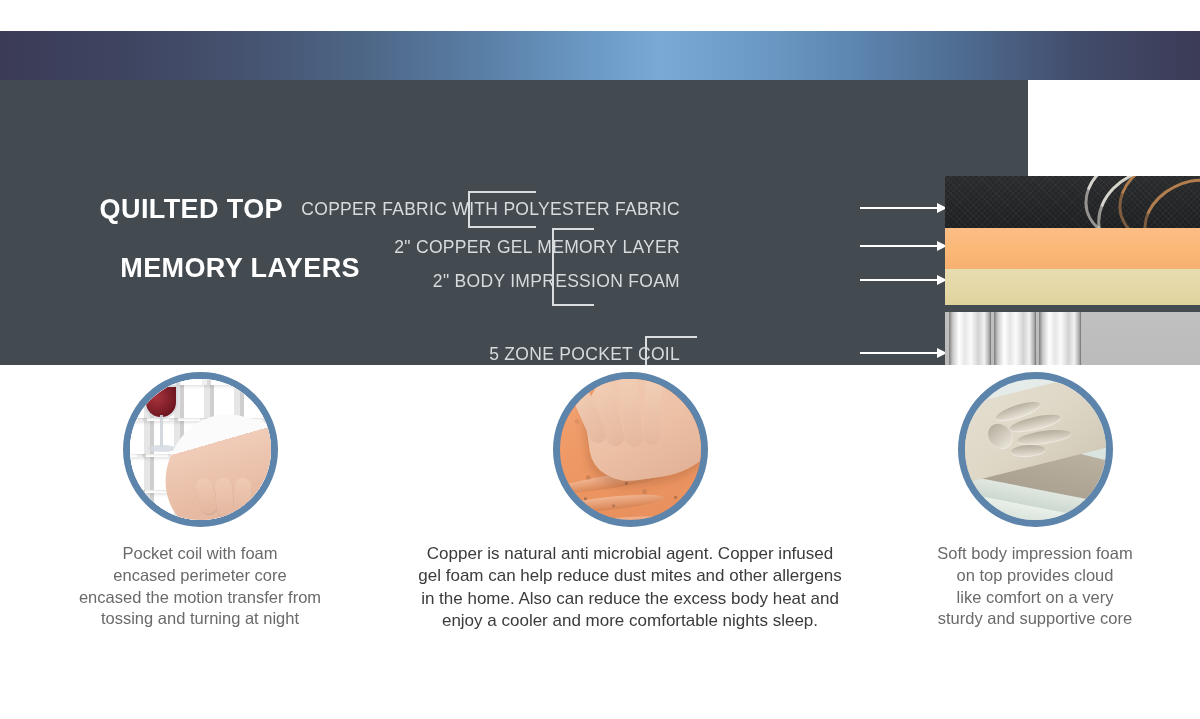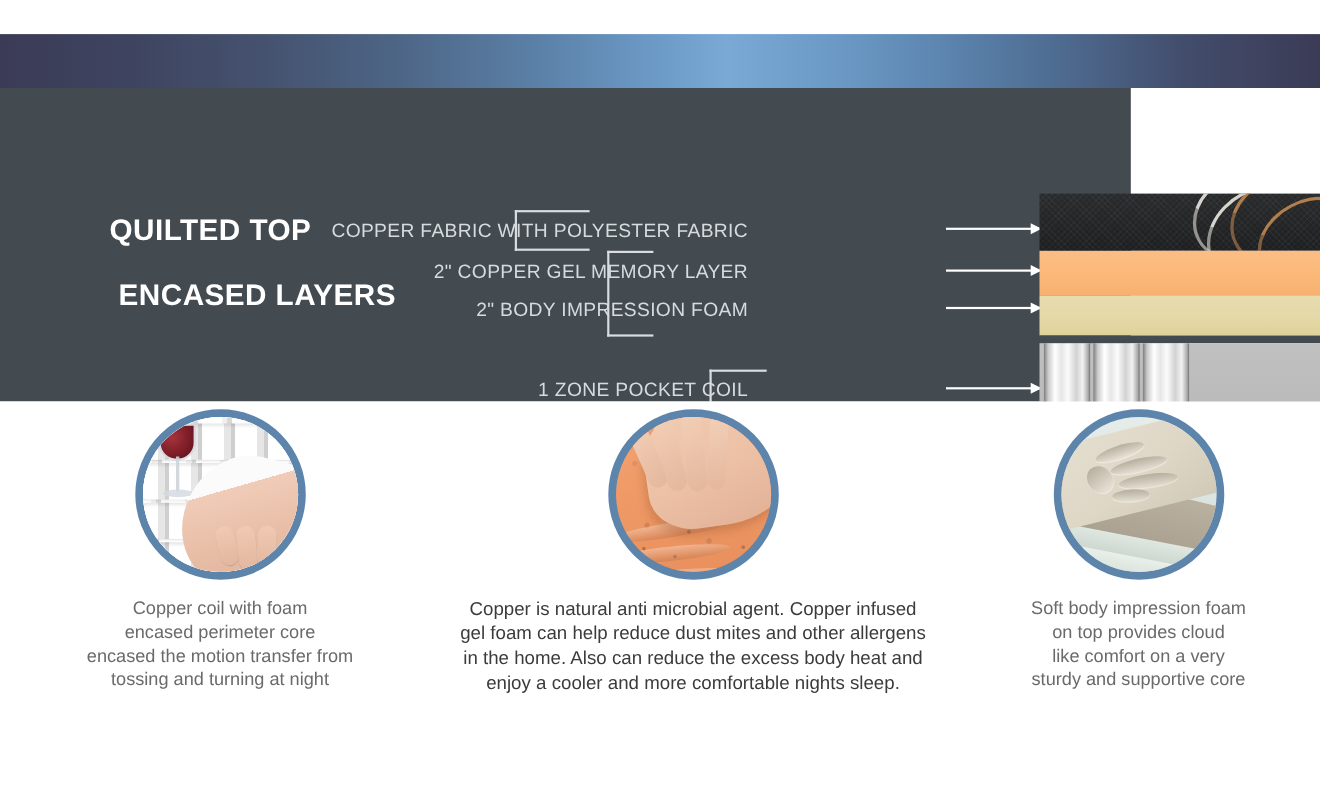--- a/index.html
+++ b/index.html
@@ -287,30 +287,30 @@
 <body>
 
 <div id="page">
 
   <div class="top-white"></div>
   <div class="banner"></div>
 
   <div class="panel">
 
     <div class="group-head" id="head-quilted">QUILTED TOP</div>
-    <div class="group-head" id="head-comfort">ENCASED LAYERS</div>
+    <div class="group-head" id="head-comfort">MEMORY LAYERS</div>
 
     <div class="bracket" id="bracket-1"></div>
     <div class="bracket" id="bracket-2"></div>
     <div class="bracket" id="bracket-3"></div>
 
     <div class="layer-label" id="lbl-fabric">COPPER FABRIC WITH POLYESTER FABRIC</div>
     <div class="layer-label" id="lbl-gel">2" COPPER GEL MEMORY LAYER</div>
     <div class="layer-label" id="lbl-body">2" BODY IMPRESSION FOAM</div>
-    <div class="layer-label" id="lbl-coil">1 ZONE POCKET COIL</div>
+    <div class="layer-label" id="lbl-coil">5 ZONE POCKET COIL</div>
     <div class="layer-label" id="lbl-foamenc">FOAM ENCASED</div>
 
     <div class="arrow" id="arrow-fabric"></div>
     <div class="arrow" id="arrow-gel"></div>
     <div class="arrow" id="arrow-body"></div>
     <div class="arrow" id="arrow-coil"></div>
     <div class="arrow" id="arrow-foamenc"></div>
 
     <div class="mattress">
       <div class="m-quilted">
@@ -345,21 +345,21 @@
           <span class="glass"></span>
           <span class="stem"></span>
           <span class="foot"></span>
           <span class="hand"></span>
           <span class="finger f1"></span>
           <span class="finger f2"></span>
           <span class="finger f3"></span>
         </div>
       </div>
       <div class="caption">
-        <span class="ln">Copper coil with foam</span>
+        <span class="ln">Pocket coil with foam</span>
         <span class="ln">encased perimeter core</span>
         <span class="ln">encased the motion transfer from</span>
         <span class="ln">tossing and turning at night</span>
       </div>
     </div>
 
     <div class="feature" id="feat-2">
       <div class="circle-wrap">
         <div class="circle c2">
           <span class="speck"></span>

